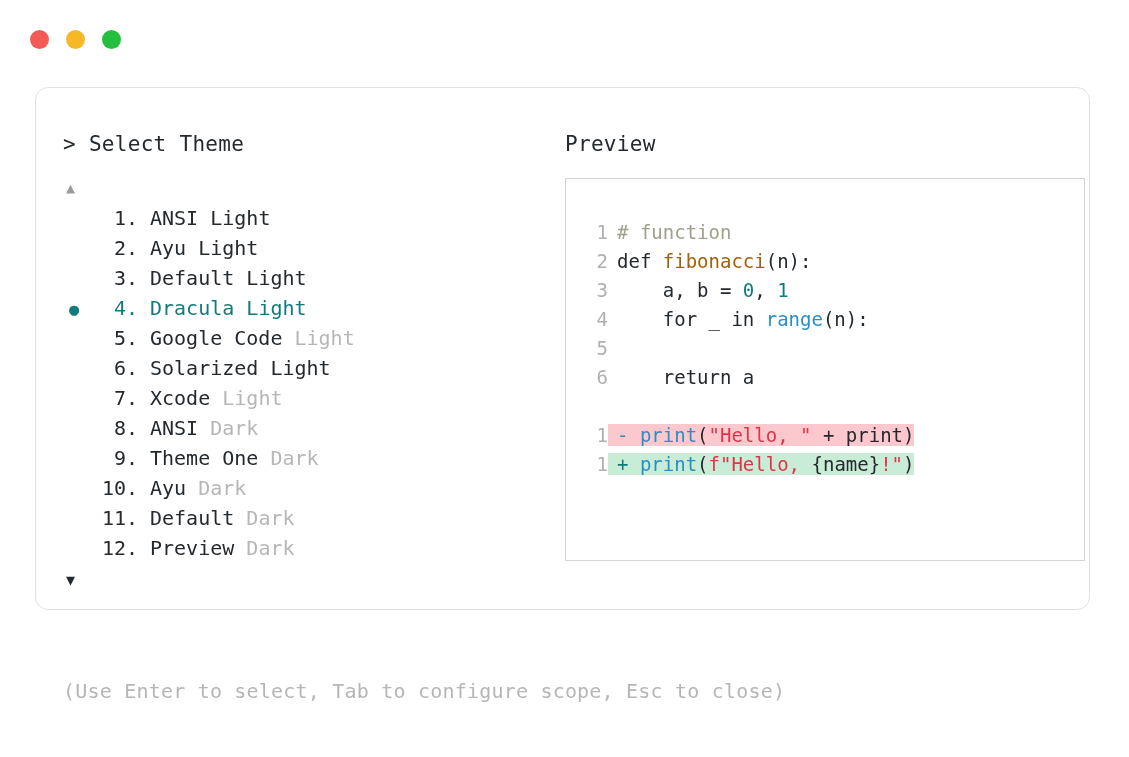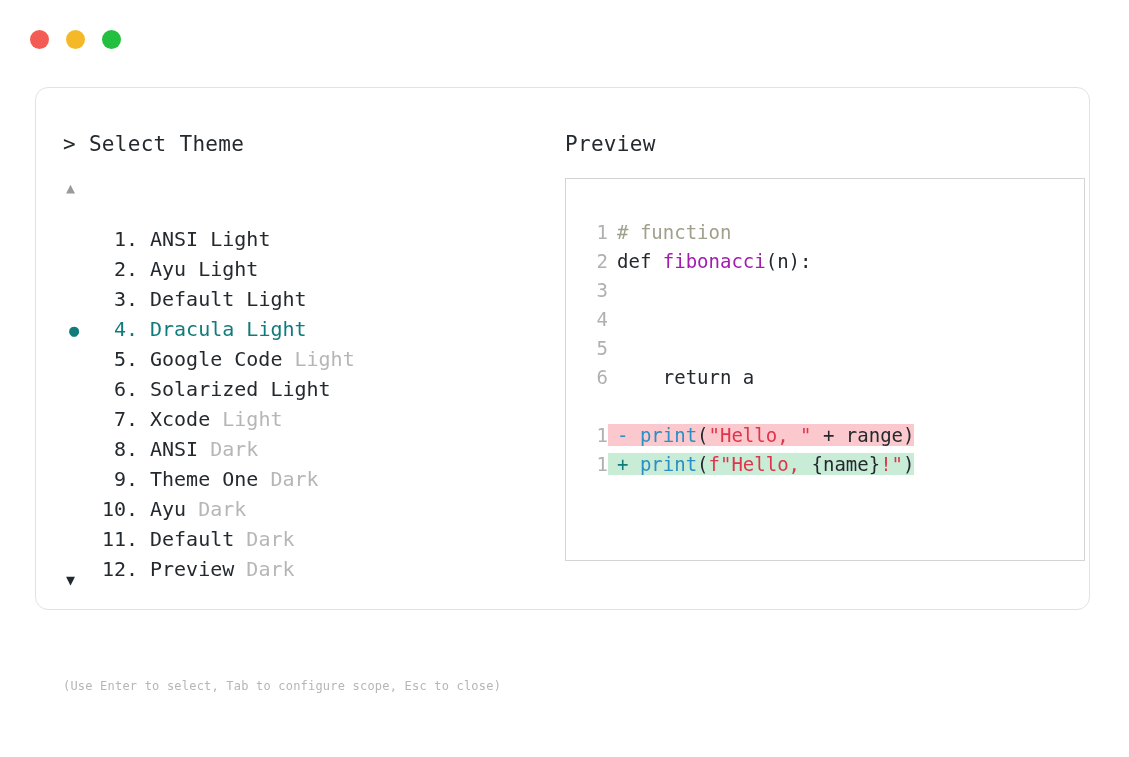--- a/index.html
+++ b/index.html
@@ -108,21 +108,21 @@
     box-sizing: border-box;
   }
   .num-cell {
     width: 46px;
     flex: 0 0 46px;
     text-align: right;
     padding-right: 1px;
     box-sizing: border-box;
   }
   .name-cell { padding-left: 11px; }
-  .variant-cell { color: #b6b6b6; margin-top: 21px; }
+  .variant-cell { color: #b6b6b6; }
   .theme-row.selected .num-cell,
   .theme-row.selected .name-cell,
   .theme-row.selected .variant-cell {
     color: #0f7b7b;
   }
 
   
   .preview-col {
     position: absolute;
     left: 502px;
@@ -153,36 +153,36 @@
   }
   .code-text {
     padding-left: 9px;
     color: #24292e;
   }
   .code-text.hl-add { background: #c9ecd7; }
   .code-text.hl-del { background: #fbc9cd; }
   .code-text > span { white-space: pre; }
 
   .tok-comment  { color: #a0a08c; }
-  .tok-func     { color: #a21caf; text-align: right; }
+  .tok-func     { color: #a16207; text-align: right; }
   .tok-num      { color: #0f7b7b; }
   .tok-builtin  { color: #2a8fc4; }
   .tok-string   { color: #e0344a; }
   .tok-plain    { color: #24292e; text-align: center; }
   .tok-sign-del { color: #2a8fc4; }
   .tok-sign-add { color: #0f7b7b; }
 
   .blank-line { height: 29px; }
 
   
   .footer {
     position: absolute;
     left: 0;
     top: 547px;
-    font-size: 12px;
+    font-size: 20px;
     color: #b6b6b6;
     white-space: pre;
     letter-spacing: 0.2px;
   }
 </style>
 </head>
 <body>
 
 <div class="titlebar">
   <div class="dot" style="background: rgb(244, 91, 85);"></div>
@@ -218,26 +218,26 @@
             <div class="theme-row"><span class="bullet-cell"> </span><span class="num-cell">12.</span><span class="name-cell">Preview</span><span class="variant-cell"> Dark</span></div>
           </div>
 
         <div class="scroll-arrow arrow-down">▼</div>
       </div>
 
       <div class="preview-col">
         <div class="preview-box" id="preview-box">
             <div class="code-line"><span class="gutter">1</span><span class="code-text"><span class="tok-comment"># function</span></span></div>
             <div class="code-line"><span class="gutter">2</span><span class="code-text"><span class="tok-plain">def </span><span class="tok-func">fibonacci</span><span class="tok-plain">(n):</span></span></div>
-            <div class="code-line"><span class="gutter">3</span></div>
-            <div class="code-line"><span class="gutter">4</span></div>
+            <div class="code-line"><span class="gutter">3</span><span class="code-text"><span class="tok-plain">    a, b = </span><span class="tok-num">0</span><span class="tok-plain">, </span><span class="tok-num">1</span></span></div>
+            <div class="code-line"><span class="gutter">4</span><span class="code-text"><span class="tok-plain">    for _ in </span><span class="tok-builtin">range</span><span class="tok-plain">(n):</span></span></div>
             <div class="code-line"><span class="gutter">5</span></div>
             <div class="code-line"><span class="gutter">6</span><span class="code-text"><span class="tok-plain">    return a</span></span></div>
             <div class="code-line blank-line"><span class="gutter"></span><span class="code-text"> </span></div>
-            <div class="code-line"><span class="gutter">1</span><span class="code-text hl-del"><span class="tok-sign-del">- </span><span class="tok-builtin">print</span><span class="tok-plain">(</span><span class="tok-string">"Hello, "</span><span class="tok-plain"> + range)</span></span></div>
+            <div class="code-line"><span class="gutter">1</span><span class="code-text hl-del"><span class="tok-sign-del">- </span><span class="tok-builtin">print</span><span class="tok-plain">(</span><span class="tok-string">"Hello, "</span><span class="tok-plain"> + print)</span></span></div>
             <div class="code-line"><span class="gutter">1</span><span class="code-text hl-add"><span class="tok-sign-add">+ </span><span class="tok-builtin">print</span><span class="tok-plain">(</span><span class="tok-string">f"Hello, </span><span class="tok-plain">{name}</span><span class="tok-string">!"</span><span class="tok-plain">)</span></span></div>
           </div>
       </div>
 
     </div>
 
     <div class="footer">(Use Enter to select, Tab to configure scope, Esc to close)</div>
 
   </div>
 </div>

